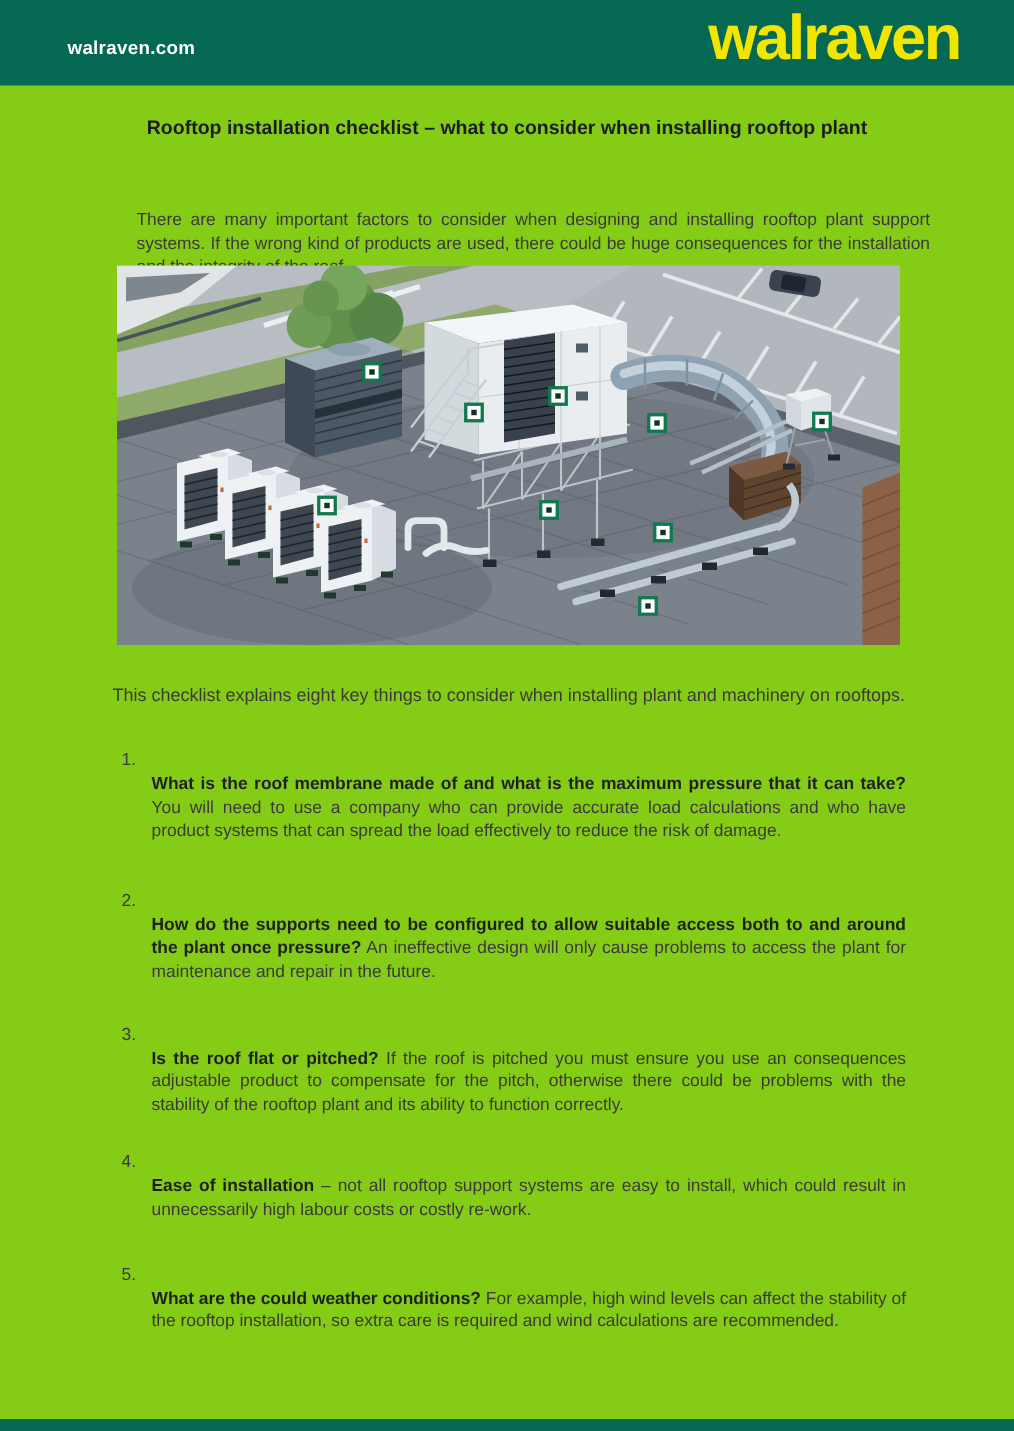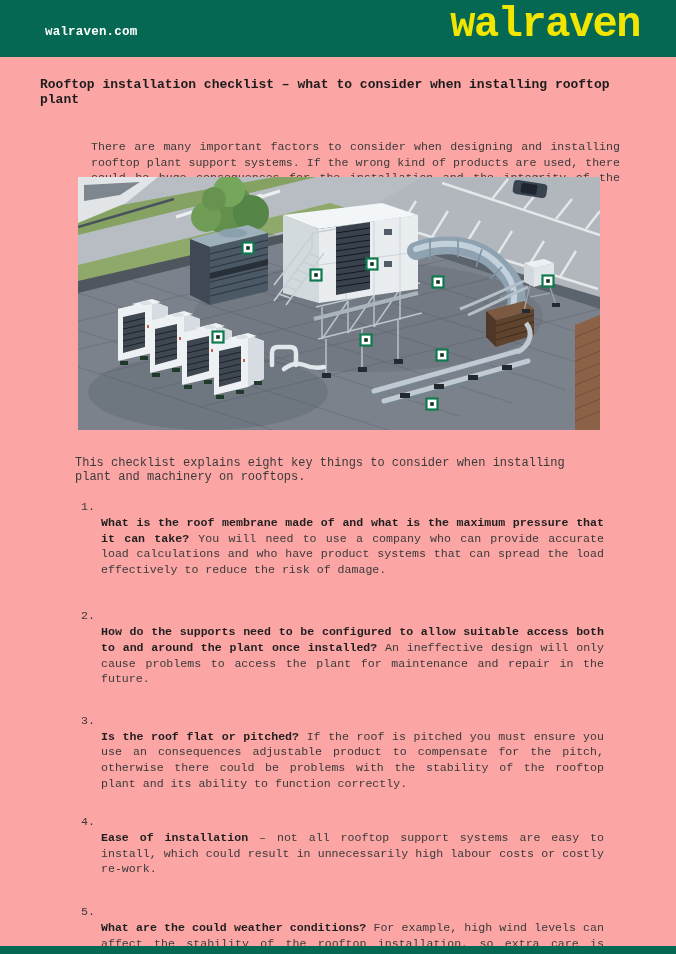--- a/index.html
+++ b/index.html
@@ -1,25 +1,25 @@
 <!DOCTYPE html>
 <html><head>
 <meta charset="utf-8">
 <style>
   html,body{margin:0;padding:0;background:#ffffff;}
-  .page{position:relative;width:676px;height:954px;background:#fca5a5;overflow:hidden;
-        font-family:Liberation Mono, monospace;-webkit-font-smoothing:antialiased;}
+  .page{position:relative;width:676px;height:954px;background:#84cc16;overflow:hidden;
+        font-family:Liberation Sans, sans-serif;-webkit-font-smoothing:antialiased;}
 
   
   .topbar{position:absolute;top:0;left:0;width:100%;height:57px;background:#056853;}
   .site{position:absolute;left:45px;top:25px;font-size:12.5px;font-weight:bold;color:#ffffff;letter-spacing:.2px;}
   .logo{position:absolute;right:36px;top:1px;font-size:42px;font-weight:bold;color:#F2E600;letter-spacing:-1.5px;}
 
   
-  .title{position:absolute;top:77px;left:40px;width:596px;margin:0;text-align:left;
+  .title{position:absolute;top:77px;left:40px;width:596px;margin:0;text-align:center;
          font-size:13px;font-weight:bold;color:#1c1c1c;}
   .intro{position:absolute;top:123px;left:75px;width:529px;margin:16px;
          font-size:11.6px;line-height:15.6px;color:#3a3a3a;text-align:justify;}
   .hero{position:absolute;top:177px;left:78px;width:522px;height:253px;margin:0;}
   .hero svg{display:block;width:100%;height:100%;}
   .checkintro{position:absolute;top:456px;left:75px;width:529px;margin:0;
               font-size:12px;color:#3a3a3a;}
   .checklist{position:absolute;top:499px;left:81px;width:523px;}
   .item{display:flex;font-size:11.6px;line-height:15.6px;color:#3a3a3a;}
   .item .num{flex:0 0 20px;}
@@ -371,21 +371,21 @@
 
   <p class="checkintro">This checklist explains eight key things to consider when installing plant and machinery on rooftops.</p>
 
   <div class="checklist">
     <div class="item item-1">
       <span class="num">1.</span>
       <span class="itx"><b>What is the roof membrane made of and what is the maximum pressure that it can take?</b><span> You will need to use a company who can provide accurate load calculations and who have product systems that can spread the load effectively to reduce the risk of damage.</span></span>
     </div>
     <div class="item item-2">
       <span class="num">2.</span>
-      <span class="itx"><b>How do the supports need to be configured to allow suitable access both to and around the plant once installed?</b><span> An ineffective design will only cause problems to access the plant for maintenance and repair in the future.</span></span>
+      <span class="itx"><b>How do the supports need to be configured to allow suitable access both to and around the plant once pressure?</b><span> An ineffective design will only cause problems to access the plant for maintenance and repair in the future.</span></span>
     </div>
     <div class="item item-3">
       <span class="num">3.</span>
       <span class="itx"><b>Is the roof flat or pitched?</b><span> If the roof is pitched you must ensure you use an consequences adjustable product to compensate for the pitch, otherwise there could be problems with the stability of the rooftop plant and its ability to function correctly.</span></span>
     </div>
     <div class="item item-4">
       <span class="num">4.</span>
       <span class="itx"><b>Ease of installation</b><span> – not all rooftop support systems are easy to install, which could result in unnecessarily high labour costs or costly re-work.</span></span>
     </div>
     <div class="item item-5">

